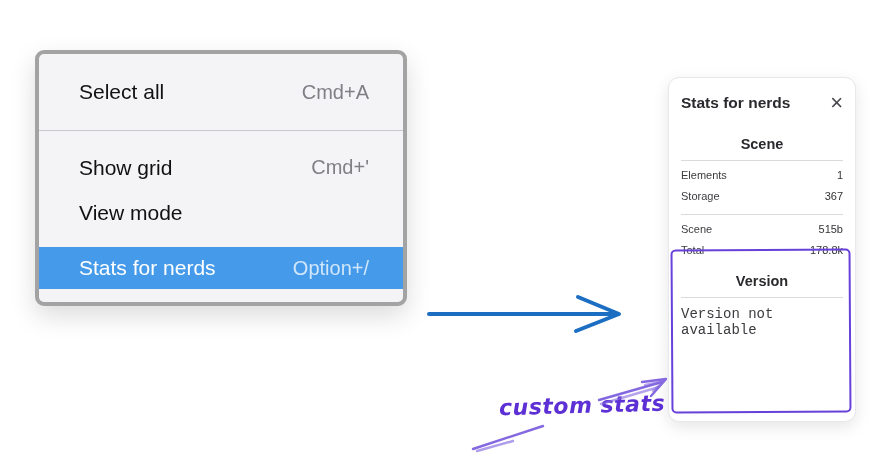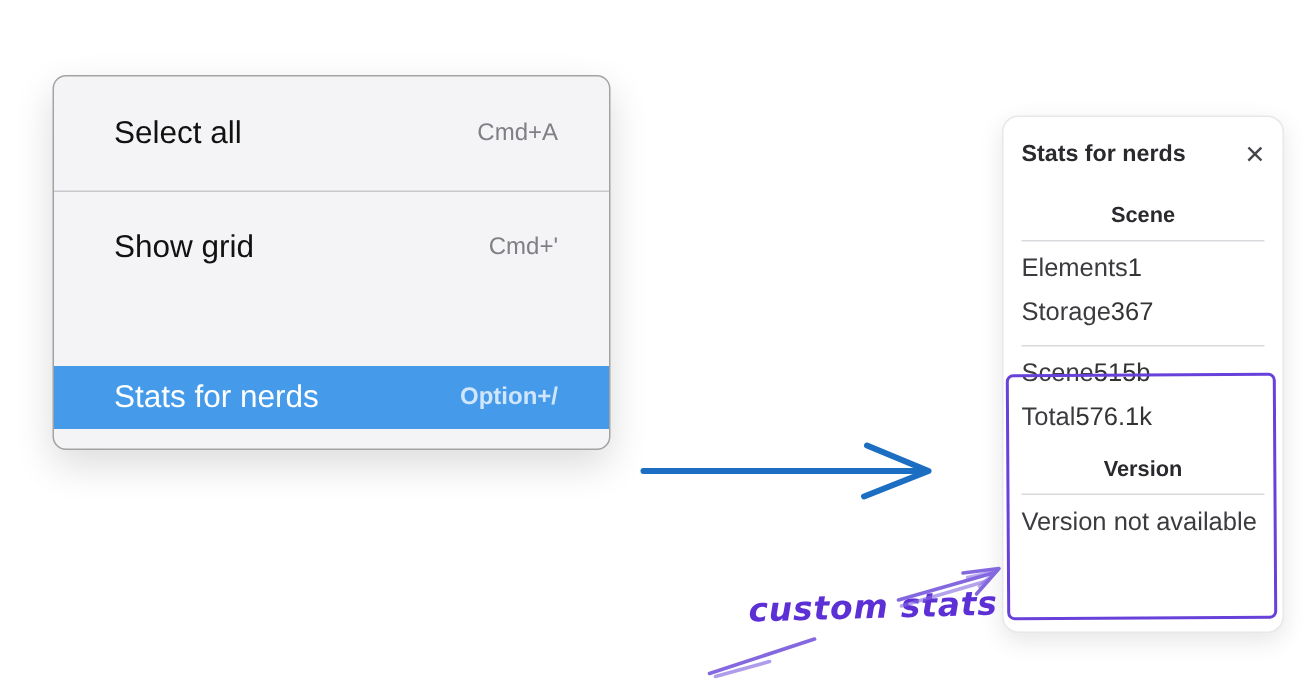--- a/index.html
+++ b/index.html
@@ -5,54 +5,54 @@
   html,body{margin:0;padding:0;}
   body{
     width:873px;height:461px;background:#ffffff;overflow:hidden;position:relative;
     font-family:"Liberation Sans",sans-serif;
   }
   .stage{position:absolute;inset:0;}
 
   
   .menu{
     position:absolute;left:35px;top:50px;width:372px;box-sizing:border-box;
-    background:#f4f4f6;border:1px solid #a3a3a3;border-radius:9px;
+    background:#f4f4f6;border:4px solid #a3a3a3;border-radius:9px;
     box-shadow:0 10px 26px rgba(0,0,0,.14);z-index:2;overflow:hidden;
   }
   .menu-row{
     display:flex;justify-content:space-between;align-items:center;
     padding:0 34px 0 40px;font-size:21px;color:#111;height:45px;cursor:default;
   }
   .menu-row.first{height:76px;}
-  .mi-shortcut{color:#7f7f85;font-size:16px;}
+  .mi-shortcut{color:#7f7f85;font-size:20px;}
   .menu-divider{height:1px;background:#c7c8cc;}
   .menu-group{padding:14px 0 13px;}
   .menu-row.selected{
     background:#459bea;color:#ffffff;font-weight:500;height:42px;margin-top:12px;
   }
-  .menu-row.selected .mi-shortcut{color:rgba(255,255,255,.75);font-weight:700;}
+  .menu-row.selected .mi-shortcut{color:rgba(255,255,255,.75);font-weight:400;}
 
   
   .panel{
     position:absolute;left:668px;top:77px;width:188px;height:345px;box-sizing:border-box;
     background:#ffffff;border:1px solid #e7e7ec;border-radius:11px;
     box-shadow:0 5px 16px rgba(0,0,0,.10);z-index:3;
     padding:12px 12px 10px;color:#3c3c40;
   }
   .panel-header{display:flex;justify-content:space-between;align-items:center;height:26px;}
   .panel-title{font-size:15.5px;font-weight:bold;color:#2a2a2e;}
   .panel-close{font-size:22px;line-height:20px;color:#45454b;font-weight:300;cursor:pointer;}
   .sec-title{text-align:center;font-weight:bold;font-size:14.5px;color:#2a2a2e;}
   .sec-title.t-scene{margin-top:20px;}
   .sec-title.t-storage{margin-top:15px;}
   .sec-title.t-version{margin-top:13px;}
   .hr{border-top:1px solid #d9dade;margin:8px 0 3px;}
-  .prow{display:flex;padding:4.5px 0;font-size:17px;}
+  .prow{display:flex;justify-content:space-between;padding:4.5px 0;font-size:11px;}
   .prow .v{color:#333336;}
-  .note{padding-top:5px;font-size:17px;color:#3c3c40;}
+  .note{padding-top:5px;font-size:14px;color:#3c3c40;font-family:Liberation Mono, monospace;}
 
   
   .anno-rect{
     position:absolute;left:671px;top:249px;width:180px;height:164px;box-sizing:border-box;
     border:2px solid #6741d9;border-radius:5px;z-index:5;
     transform:rotate(-.35deg);pointer-events:none;
   }
   .anno-text{
     position:absolute;left:499px;top:393px;z-index:5;
     font-family:"DejaVu Sans",sans-serif;font-style:italic;font-weight:700;
@@ -71,20 +71,21 @@
       <span class="mi-label">Select all</span>
       <span class="mi-shortcut">Cmd+A</span>
     </div>
     <div class="menu-divider"></div>
     <div class="menu-group">
       <div class="menu-row">
         <span class="mi-label">Show grid</span>
         <span class="mi-shortcut">Cmd+'</span>
       </div>
       <div class="menu-row">
+        <span class="mi-label">View mode</span>
       </div>
       <div class="menu-row selected">
         <span class="mi-label">Stats for nerds</span>
         <span class="mi-shortcut">Option+/</span>
       </div>
     </div>
   </div>
 
   <div class="panel">
     <div class="panel-header">
@@ -103,21 +104,21 @@
       <span class="v">367</span>
     </div>
 
     <div class="hr"></div>
     <div class="prow">
       <span>Scene</span>
       <span class="v">515b</span>
     </div>
     <div class="prow">
       <span>Total</span>
-      <span class="v">576.1k</span>
+      <span class="v">178.8k</span>
     </div>
 
     <div class="sec-title t-version">Version</div>
     <div class="hr"></div>
     <div class="note">Version not available</div>
   </div>
 
   <div class="anno-rect"></div>
 
   <div class="anno-text">custom stats</div>

